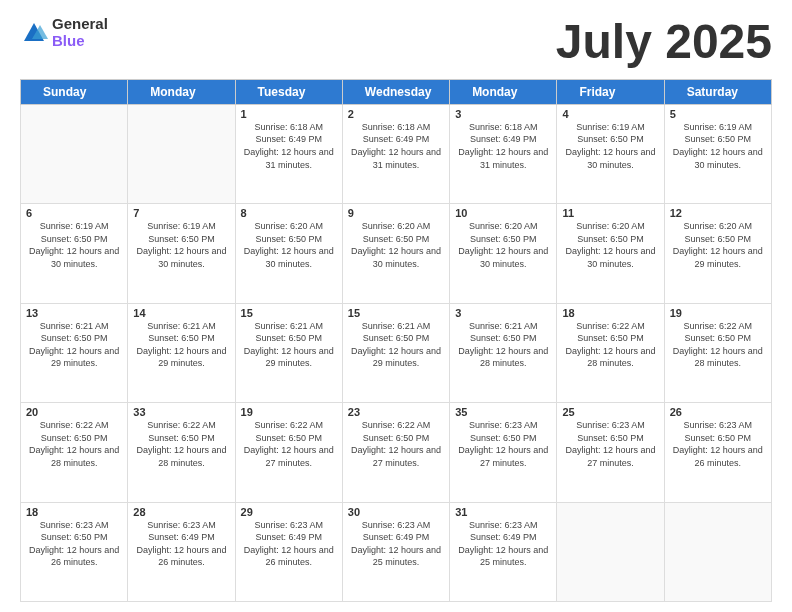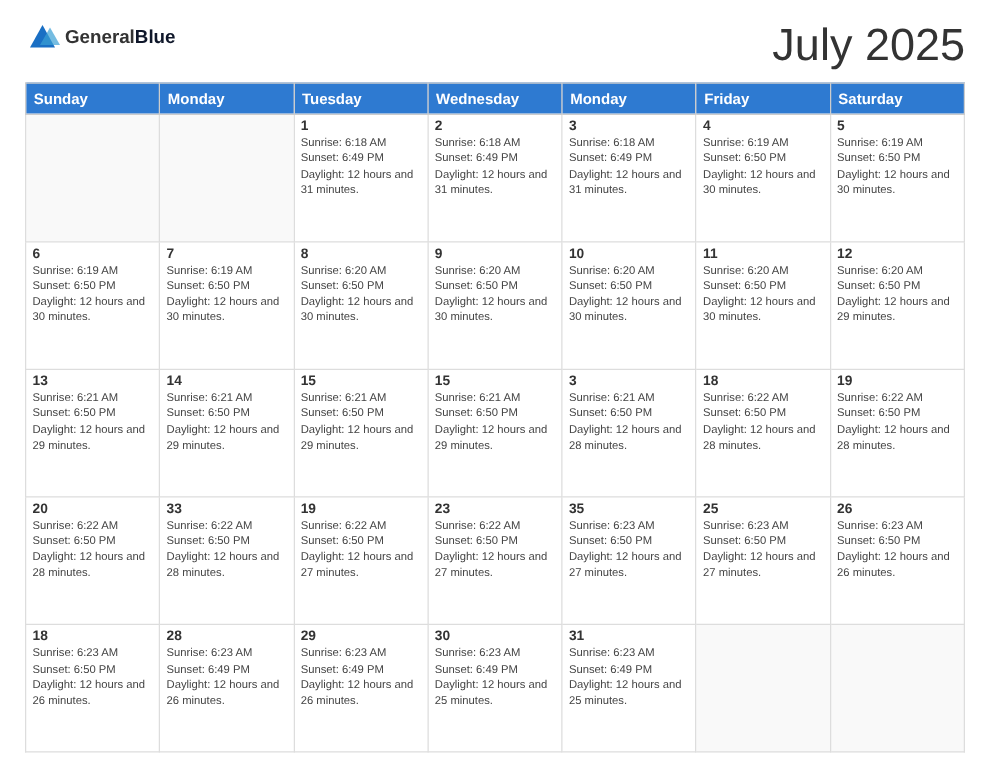--- a/index.html
+++ b/index.html
@@ -23,61 +23,62 @@
       align-items: flex-start;
       margin-bottom: 10px;
     }
     .logo {
       display: flex;
       align-items: center;
       gap: 4px;
     }
     .logo-text {
       display: flex;
+      flex-direction: column;
       line-height: 1.1;
     }
     .logo-general {
       font-size: 15px;
       font-weight: bold;
       color: #333;
     }
     .logo-blue {
       font-size: 15px;
       font-weight: bold;
-      color: #0f172a;
+      color: #8b5cf6;
     }
     .logo-icon {
       width: 28px;
       height: 28px;
     }
     .title-block {
       text-align: right;
     }
     .title-month {
-      font-size: 36px;
-      font-weight: 400;
+      font-size: 48px;
+      font-weight: 700;
       color: #333;
       line-height: 1.1;
     }
     .title-location {
       font-size: 14px;
       color: #555;
     }
     .calendar {
       flex: 1;
       border: 1px solid #ccc;
       border-collapse: collapse;
       width: 100%;
       table-layout: fixed;
     }
     .calendar th {
       background-color: #2e7ad1;
       color: #fff;
       text-align: left;
-      padding: 5px 6px;
+      padding: 5px 22px;
       font-size: 12px;
       font-weight: bold;
       border: 1px solid #ccc;
     }
     .calendar td {
       border: 1px solid #ddd;
       vertical-align: top;
       padding: 3px 5px;
       font-size: 9.5px;
       color: #333;
@@ -91,20 +92,21 @@
       font-size: 11px;
       font-weight: bold;
       color: #333;
       display: block;
       margin-bottom: 1px;
     }
     .day-detail {
       font-size: 9px;
       color: #444;
       line-height: 1.4;
+      text-align: center;
     }
   </style>
 </head>
 <body>
 
 <div class="page">
   <div class="header">
     <div class="logo">
       <svg class="logo-icon" viewBox="0 0 28 28">
         <polygon points="14,4 24,22 4,22" fill="#1a6fc4"></polygon>

